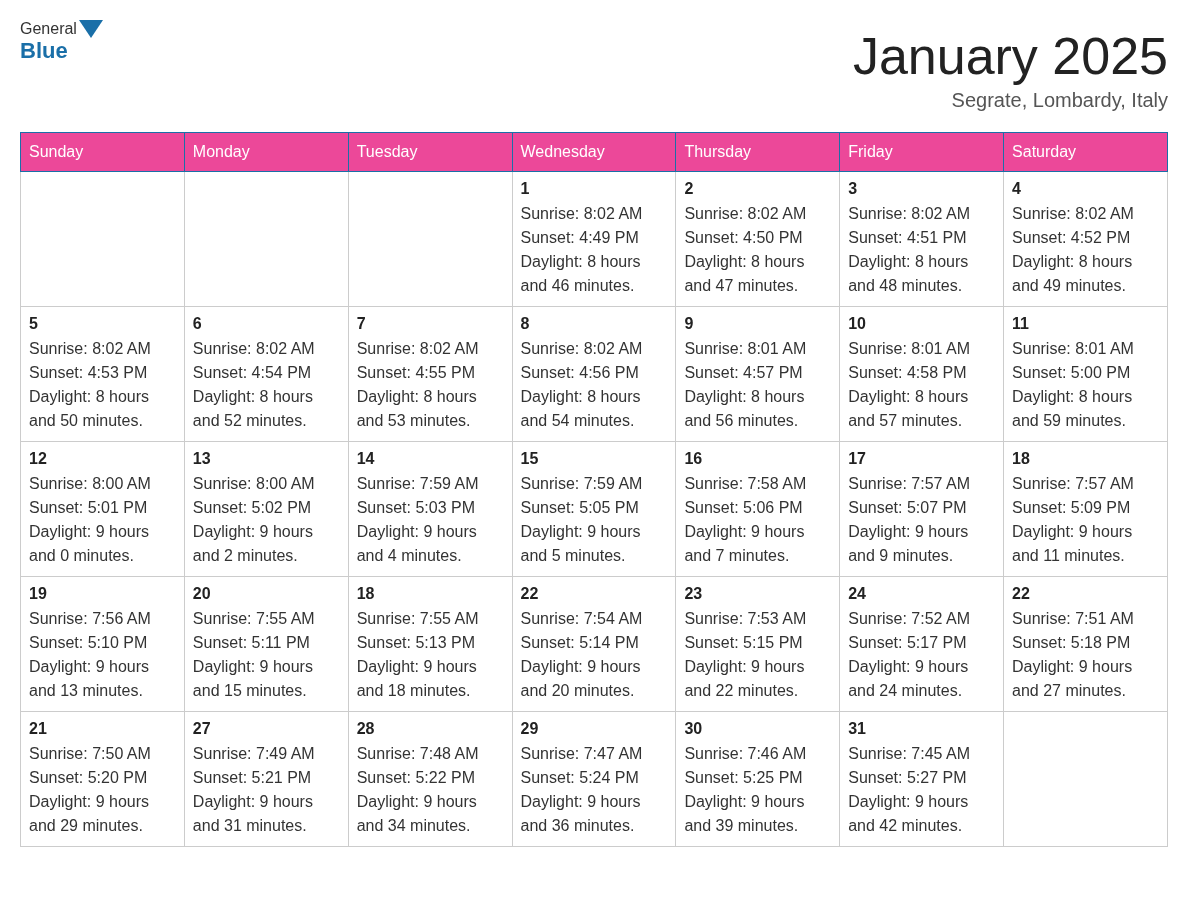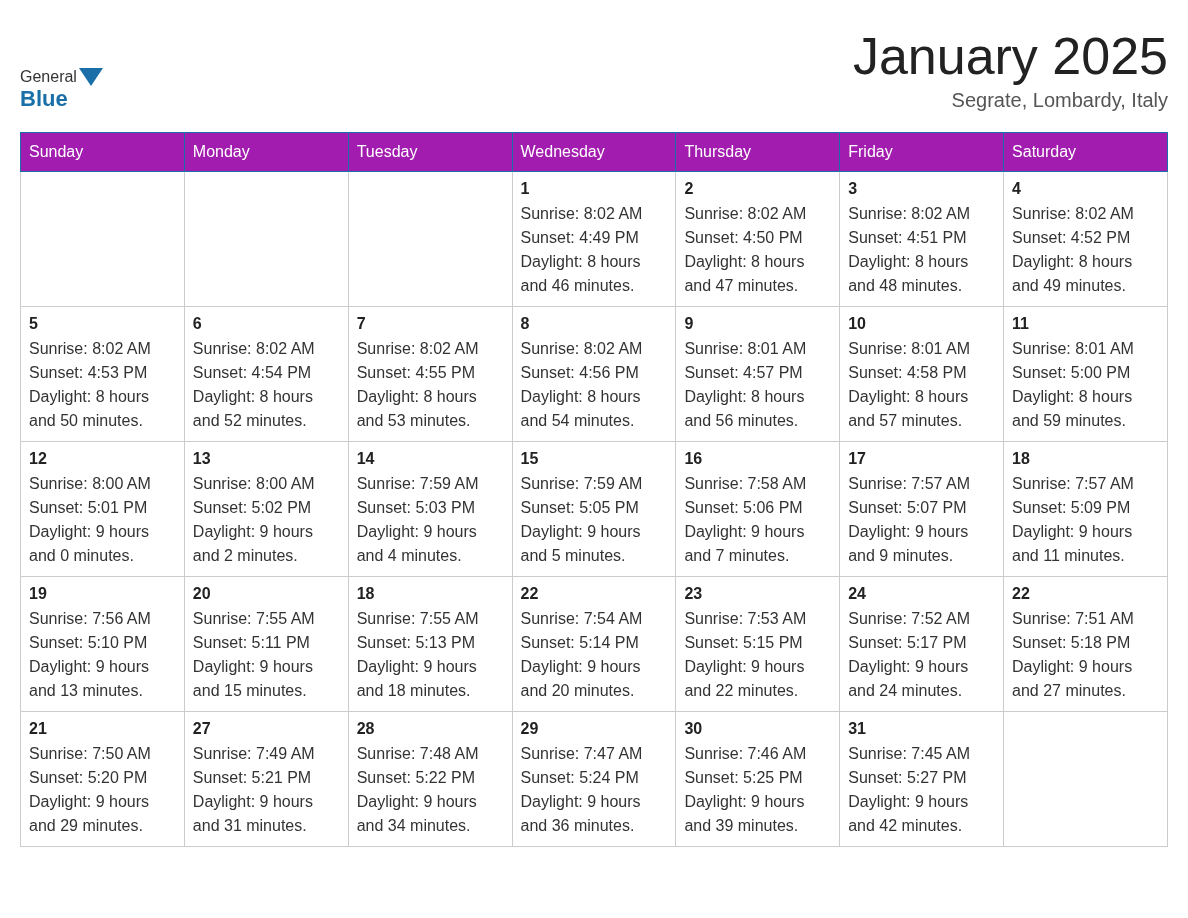--- a/index.html
+++ b/index.html
@@ -6,21 +6,21 @@
     body {
       font-family: Arial, sans-serif;
       background: #fff;
       padding: 20px;
       width: 1188px;
       min-height: 918px;
     }
     .header {
       display: flex;
       justify-content: space-between;
-      align-items: flex-end;
+      align-items: flex-start;
       margin-bottom: 20px;
     }
     .logo {
       display: flex;
       flex-direction: column;
       align-items: flex-start;
     }
     .logo-general { color: #333; }
     .logo-triangle {
       width: 0;
@@ -50,21 +50,21 @@
       font-size: 20px;
       color: #555;
       margin-top: 4px;
     }
     .calendar {
       width: 100%;
       border-collapse: collapse;
       border: 1px solid #ccc;
     }
     .calendar th {
-      background-color: #a21caf;
+      background-color: #ec4899;
       color: white;
       padding: 10px 8px;
       font-size: 16px;
       font-weight: normal;
       text-align: left;
       border: 1px solid #1a6fa8;
     }
     .calendar td {
       vertical-align: top;
       padding: 8px;

